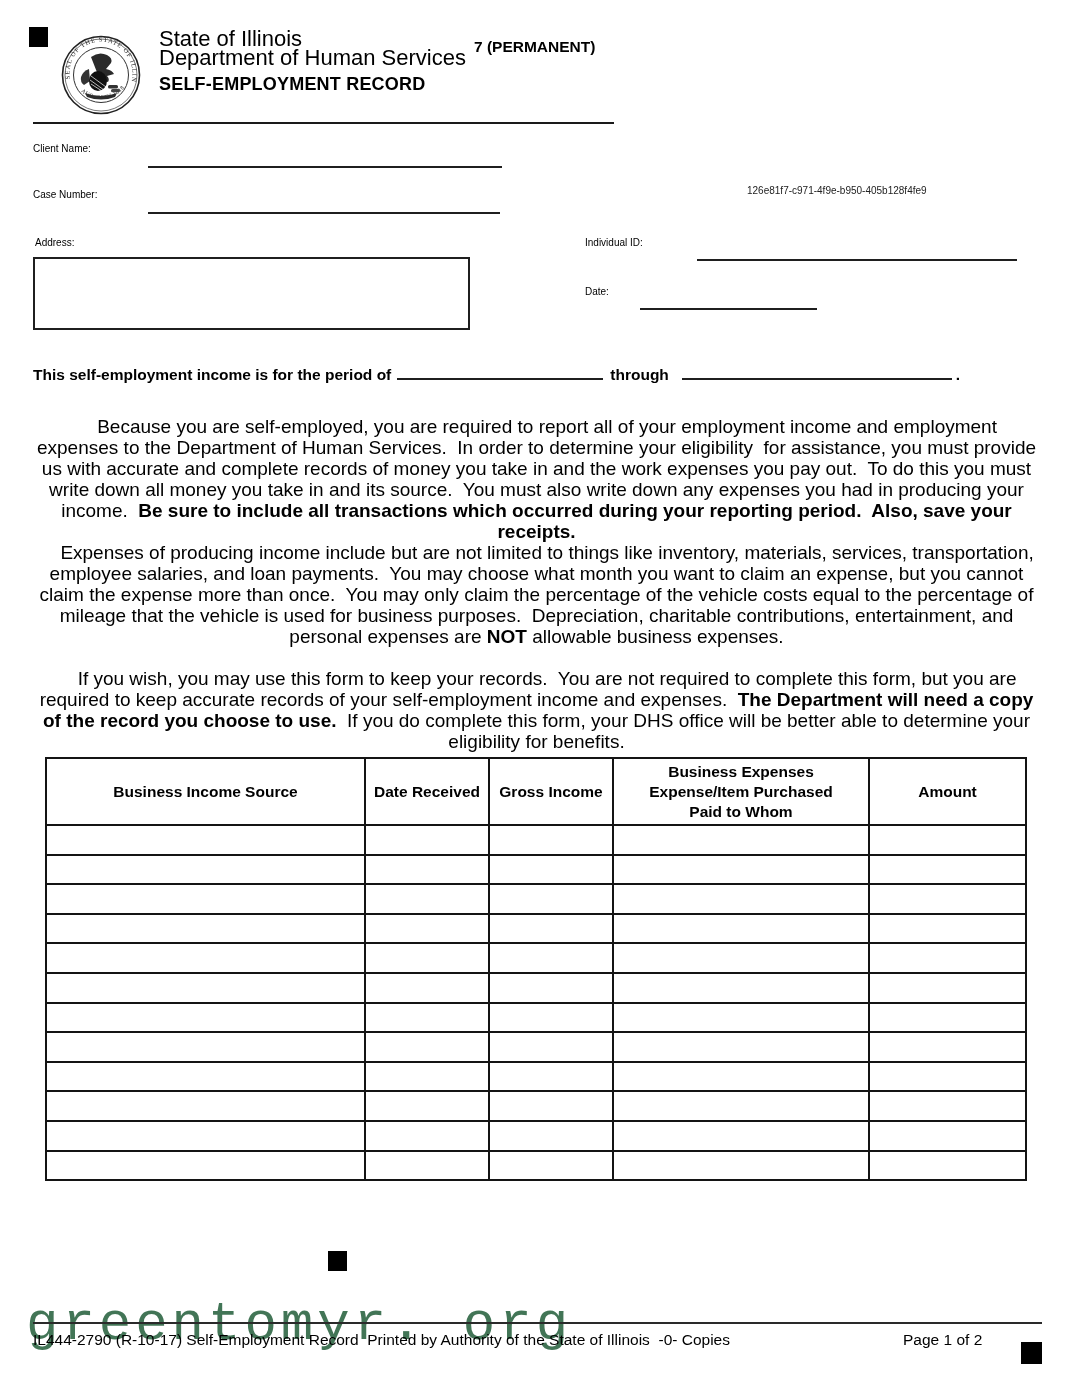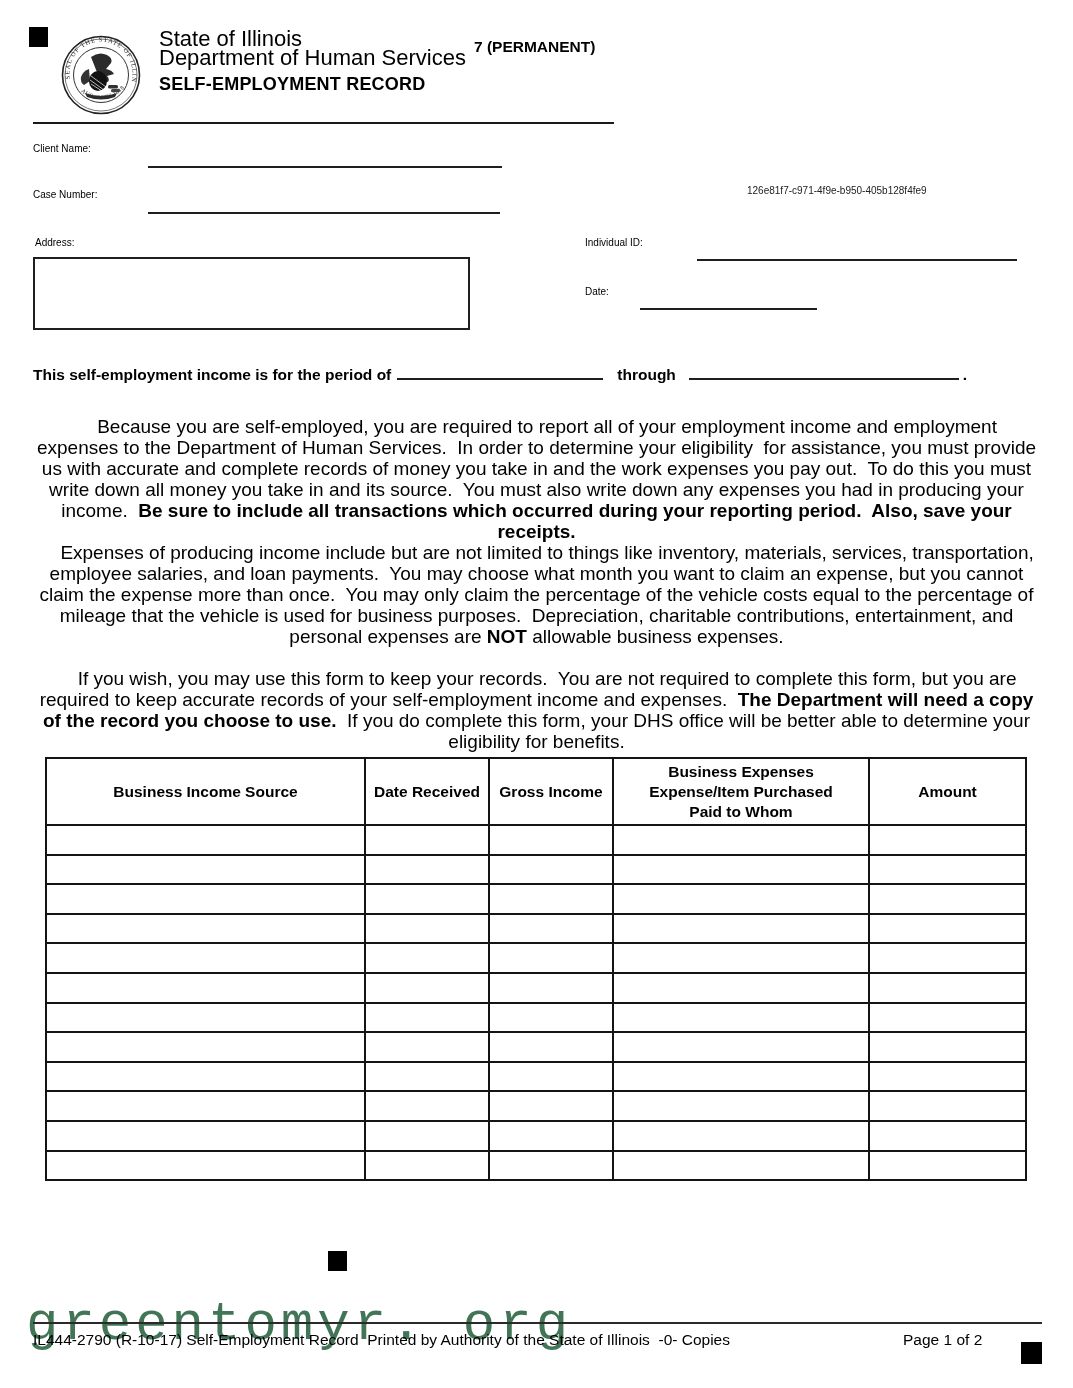--- a/index.html
+++ b/index.html
@@ -100,21 +100,21 @@
   <div class="abs lbl" style="left:35px;top:237px;">Address:</div>
   <div class="abs addr-box" style="left:33px;top:257px;width:433px;height:69px;"></div>
 
   <div class="abs lbl" style="left:585px;top:237px;">Individual ID:</div>
   <div class="abs blankline" style="left:697px;top:239px;width:320px;height:20px;"></div>
 
   <div class="abs lbl" style="left:585px;top:286px;">Date:</div>
   <div class="abs blankline" style="left:640px;top:288px;width:177px;height:20px;"></div>
 
   <div class="abs period-line" style="left:33px;top:363px;width:1010px;">
-    <span>This self-employment income is for the period of</span><span class="inline-blank" style="width:206px;margin-left:6px;"></span><span style="margin-left:14px;text-align:center;">through</span><span class="inline-blank" style="width:270px;margin-left:13px;"></span><span style="margin-left:4px;">.</span>
+    <span>This self-employment income is for the period of</span><span class="inline-blank" style="width:206px;margin-left:6px;"></span><span style="margin-left:7px;text-align:center;">through</span><span class="inline-blank" style="width:270px;margin-left:13px;"></span><span style="margin-left:4px;">.</span>
   </div>
 
   <div class="abs para pre" style="left:33px;top:395px;">
     <span>Because you are self-employed, you are required to report all of your employment income and employment expenses to the Department of Human Services.  In order to determine your eligibility  for assistance, you must provide us with accurate and complete records of money you take in and the work expenses you pay out.  To do this you must write down all money you take in and its source.  You must also write down any expenses you had in producing your income.  </span><span class="b">Be sure to include all transactions which occurred during your reporting period.  Also, save your receipts.</span>
   </div>
 
   <div class="abs para pre" style="left:33px;top:521px;">
     <span>Expenses of producing income include but are not limited to things like inventory, materials, services, transportation, employee salaries, and loan payments.  You may choose what month you want to claim an expense, but you cannot claim the expense more than once.  You may only claim the percentage of the vehicle costs equal to the percentage of mileage that the vehicle is used for business purposes.  Depreciation, charitable contributions, entertainment, and personal expenses are </span><span class="b">NOT</span><span> allowable business expenses.</span>
   </div>
 

